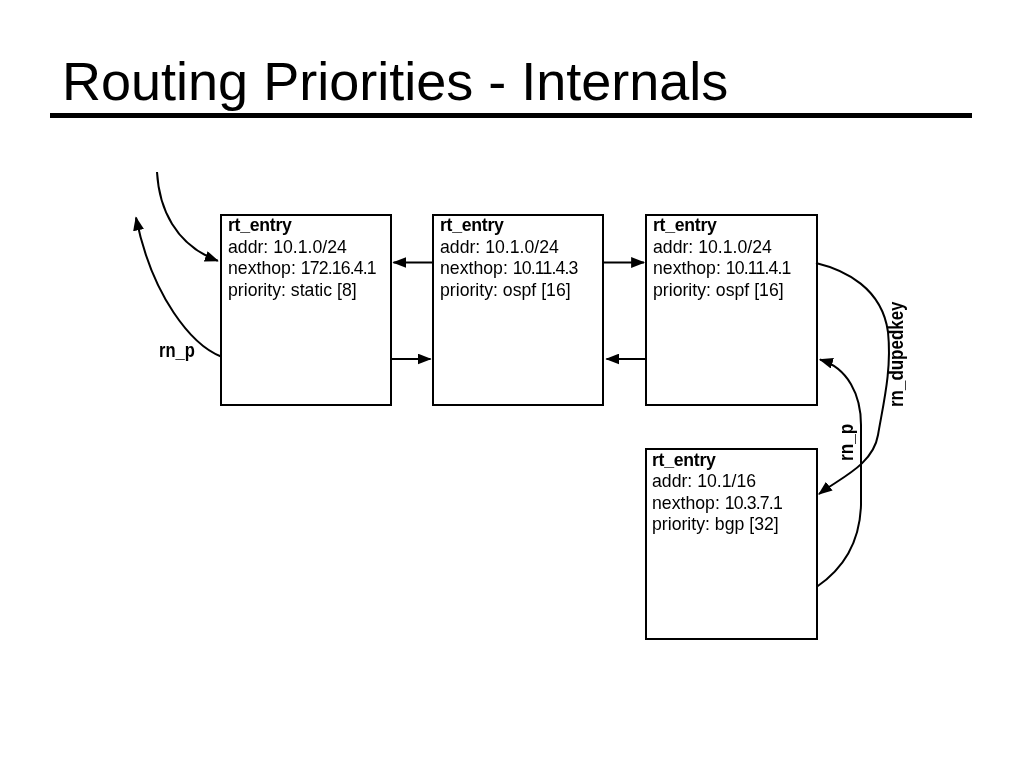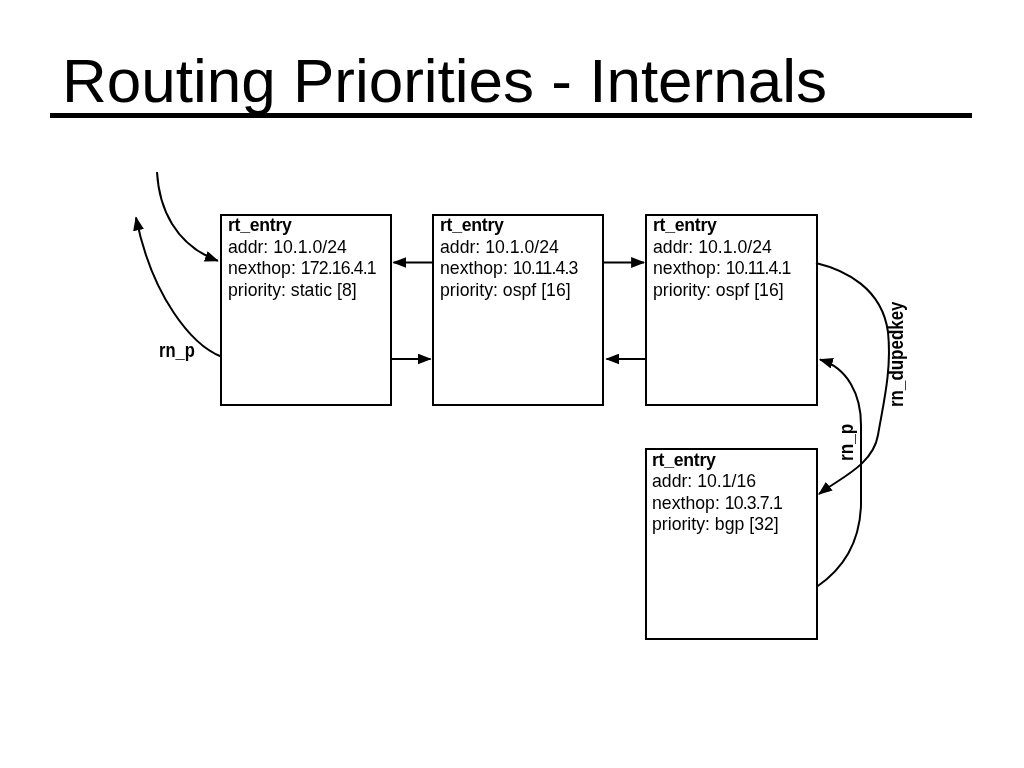--- a/index.html
+++ b/index.html
@@ -1,18 +1,18 @@
 <!DOCTYPE html>
 <html><head>
 <meta charset="utf-8">
 <style>
   html,body{margin:0;padding:0;}
   body{width:1024px;height:768px;background:#fff;position:relative;overflow:hidden;
        font-family:"Liberation Sans",sans-serif;}
-  .title{position:absolute;left:62px;top:54px;font-size:62px;line-height:54px;
+  .title{position:absolute;left:62px;top:54px;font-size:54px;line-height:54px;
          color:#000;white-space:nowrap;}
   .rule{position:absolute;left:50px;top:112.5px;width:922px;height:5px;background:#000;}
   .box{position:absolute;box-sizing:border-box;border:2px solid #000;background:#fff;
        width:172.5px;height:192px;}
   #b1{left:219.5px;top:213.5px;}
   #b2{left:431.5px;top:213.5px;}
   #b3{left:645px;top:213.5px;}
   #b4{left:645px;top:447.5px;}
   .btxt{position:absolute;font-size:19px;line-height:21.5px;color:#000;white-space:nowrap;transform:scaleX(0.93);transform-origin:0 0;}
   .btxt b{font-weight:bold;letter-spacing:-0.3px;}

